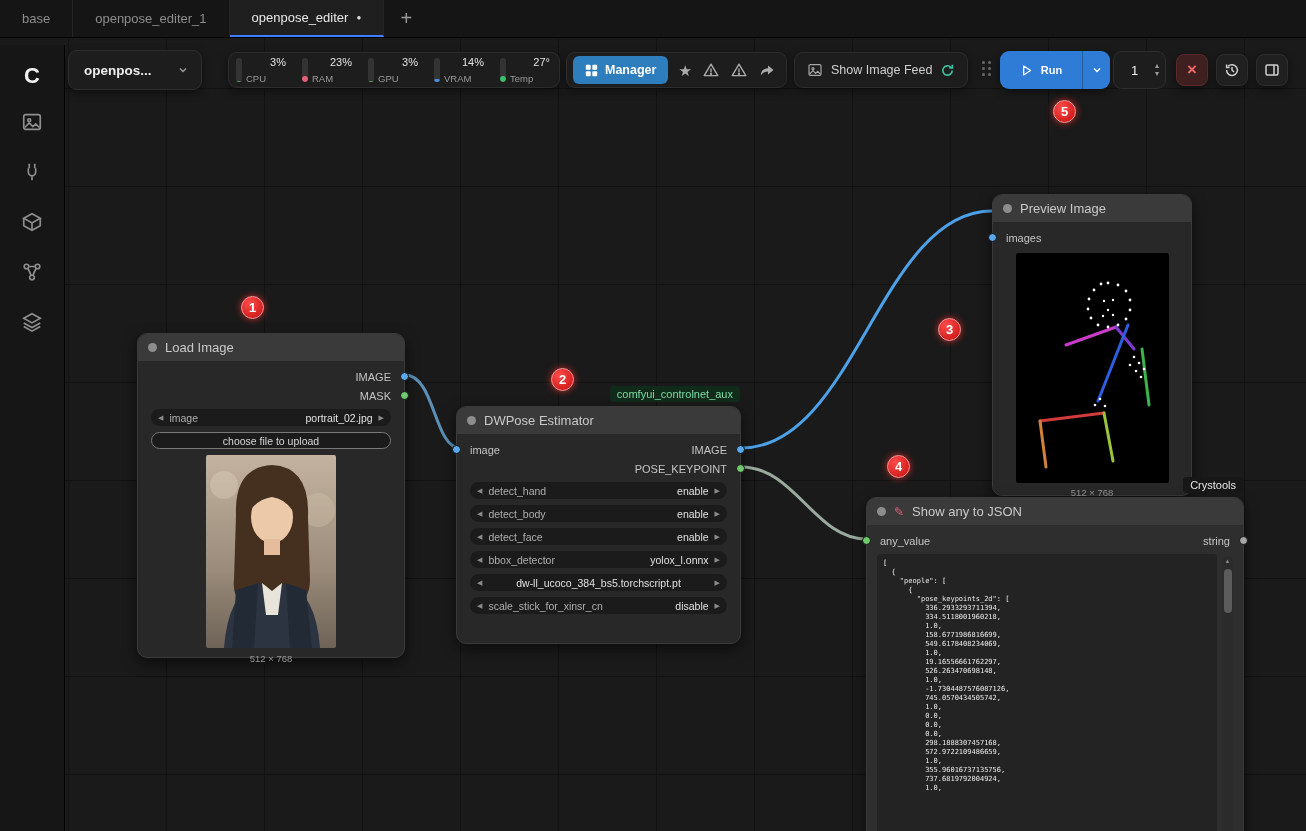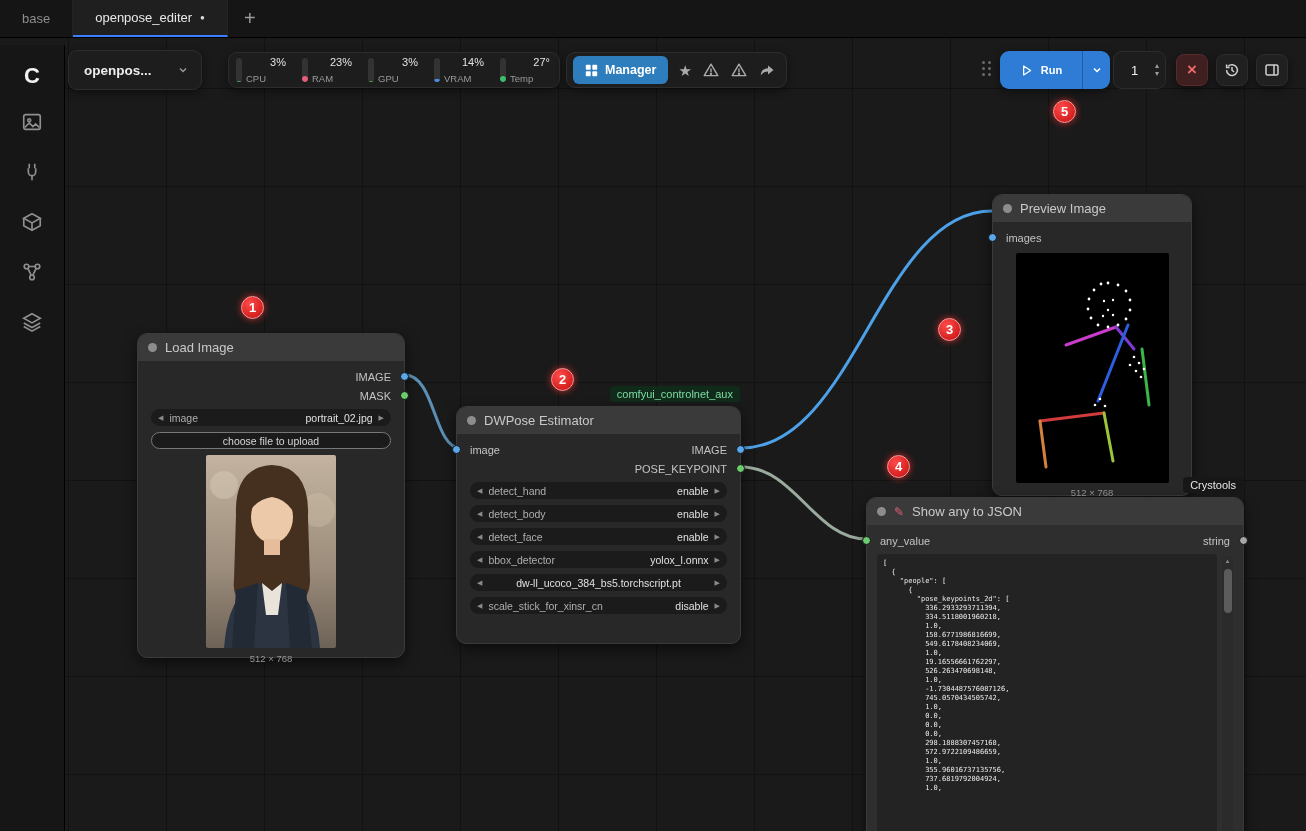--- a/index.html
+++ b/index.html
@@ -345,20 +345,23 @@
   <div class="marker" style="left:241px; top:296px;">1</div>
   <div class="marker" style="left:551px; top:368px;">2</div>
   <div class="marker" style="left:938px; top:318px;">3</div>
   <div class="marker" style="left:887px; top:455px;">4</div>
   <div class="marker" style="left:1053px; top:100px;">5</div>
 
   <div class="tabbar">
     <div class="tab">
       <span>base</span>
     </div>
+    <div class="tab">
+      <span>openpose_editer_1</span>
+    </div>
     <div class="tab active">
       <span>openpose_editer</span>
       <span class="dirty">●</span>
     </div>
     <div class="newtab">+</div>
   </div>
 
   <div class="sidebar">
     <div class="logo">C</div>
     <div class="side-icons">
@@ -470,20 +473,32 @@
           <circle cx="8" cy="11.8" r="0.5" fill="currentColor"></circle>
       </svg>
     </span>
     <span class="tool-ico">
       <svg viewBox="0 0 16 16" fill="currentColor">
         <path d="M9 3.5l5.5 4.5L9 12.5V9.6C4.8 9.6 3 11.6 1.8 13.4 2 9.2 4.2 6.6 9 6.3z"></path>
       </svg>
     </span>
   </div>
 
+  <div class="panel feed-panel">
+    <svg class="pic" viewBox="0 0 24 24" fill="none" stroke="currentColor" stroke-width="1.8">
+      <rect x="3" y="4" width="18" height="16" rx="2"></rect>
+        <circle cx="9" cy="10" r="1.6"></circle>
+        <path d="M4 18l5-5 4 4 3-3 4 4"></path>
+    </svg>
+    <span class="lab">Show Image Feed</span>
+    <svg class="refresh" viewBox="0 0 16 16" fill="none" stroke="currentColor" stroke-width="1.8">
+      <path d="M13 8a5 5 0 1 1-1.4-3.5"></path>
+        <path d="M13.2 1.8v3.4H9.8"></path>
+    </svg>
+  </div>
 
   <div class="grip">
     <i></i>
       <i></i>
       <i></i>
       <i></i>
       <i></i>
       <i></i>
   </div>
 

